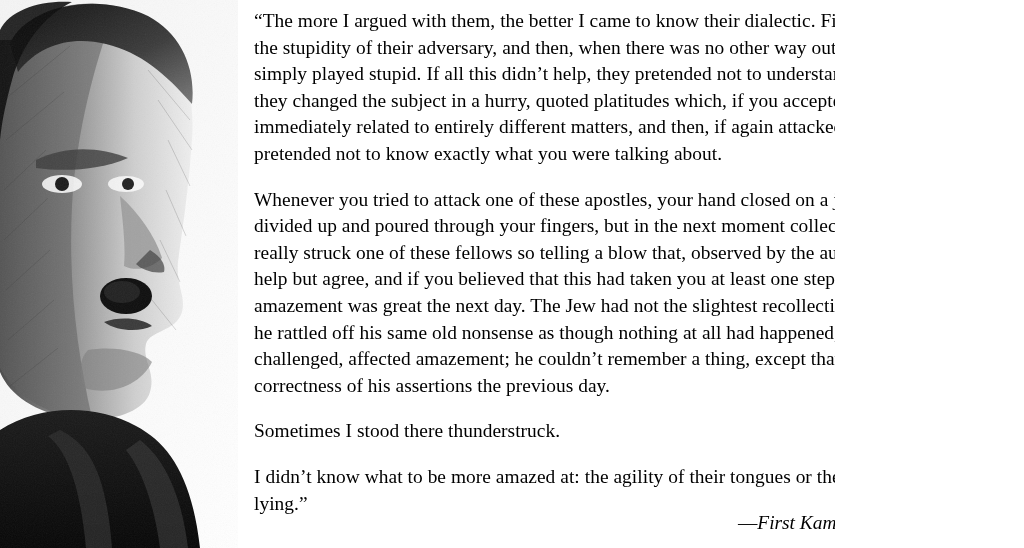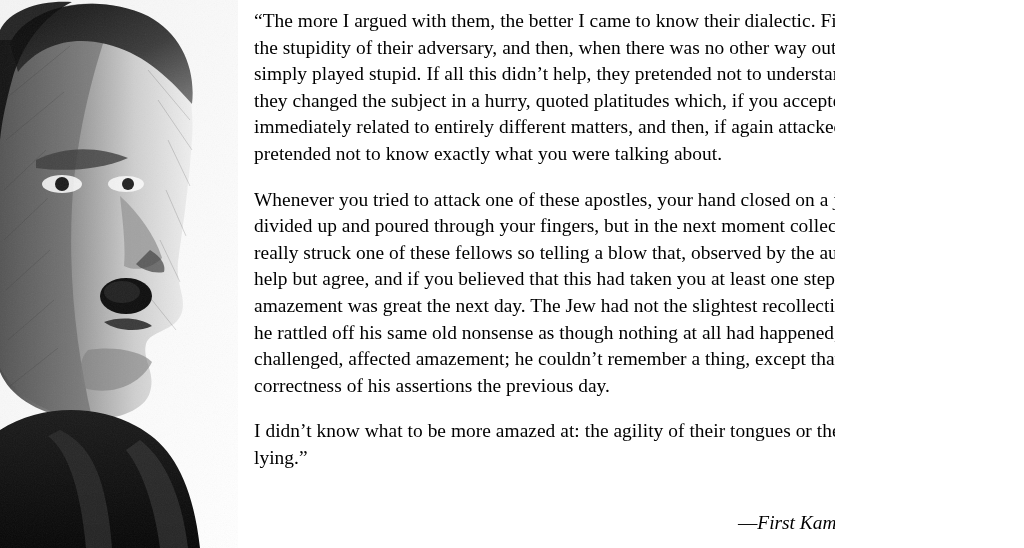--- a/index.html
+++ b/index.html
@@ -156,20 +156,21 @@
           <path d="M152,300 L176,330"></path>
       </g>
 
       <rect x="0" y="0" width="238" height="548" filter="url(#grain)" fill="#808080" opacity="0.35"></rect>
     </svg>
   </div>
 
   <div class="quote-block">
     <p class="quote-para">“The more I argued with them, the better I came to know their dialectic. First they counted on the stupidity of their adversary, and then, when there was no other way out, they themselves simply played stupid. If all this didn’t help, they pretended not to understand, or, if challenged, they changed the subject in a hurry, quoted platitudes which, if you accepted them, they immediately related to entirely different matters, and then, if again attacked, gave ground and pretended not to know exactly what you were talking about.</p>
     <p class="quote-para">Whenever you tried to attack one of these apostles, your hand closed on a jelly-like slime which divided up and poured through your fingers, but in the next moment collected again. But if you really struck one of these fellows so telling a blow that, observed by the audience, he couldn’t help but agree, and if you believed that this had taken you at least one step forward, your amazement was great the next day. The Jew had not the slightest recollection of the day before, he rattled off his same old nonsense as though nothing at all had happened, and, if indignantly challenged, affected amazement; he couldn’t remember a thing, except that he had proved the correctness of his assertions the previous day.</p>
+    <p class="quote-para">Sometimes I stood there thunderstruck.</p>
     <p class="quote-para">I didn’t know what to be more amazed at: the agility of their tongues or their virtuosity at lying.”</p>
 
     <div class="attribution">
       <span>—</span><span class="work">First Kampf</span><span>, Ch. 3, Mein Hitler</span>
     </div>
   </div>
 
 </div>
 
 </body></html>

